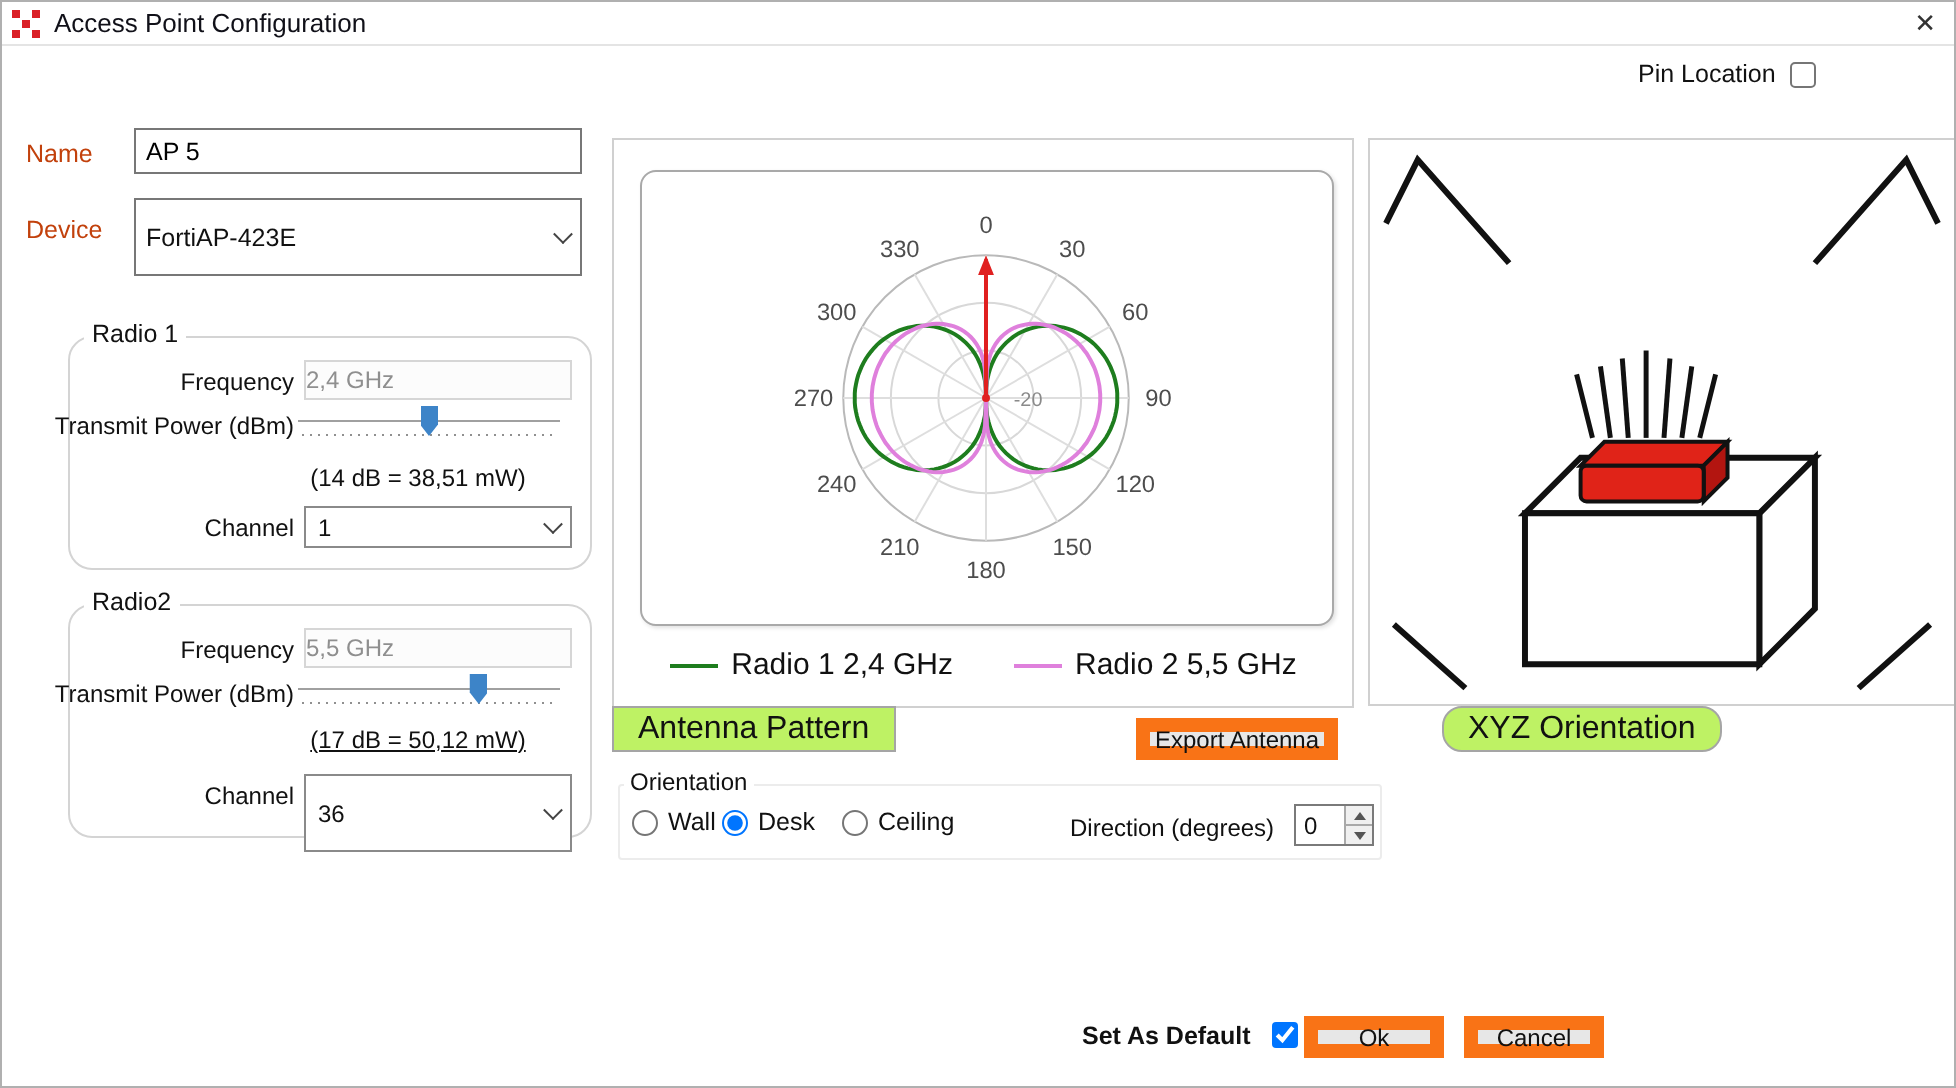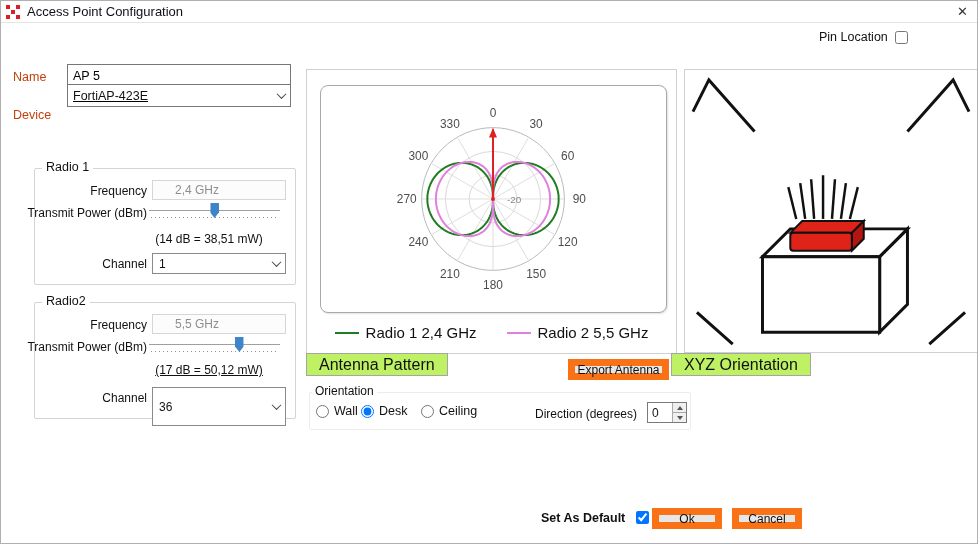--- a/index.html
+++ b/index.html
@@ -20,30 +20,30 @@
   input[type="checkbox"], input[type="radio"] { width:13px; height:13px; margin:0; }
 
   .lbl { position:absolute; font-size:12.5px; color:#c2410c; }
   .wininput { position:absolute; border:1px solid #777; background:#fff; font-family:"Liberation Sans",sans-serif; font-size:12.5px; padding:0 5px; }
   #name-input { left:66px; top:63px; width:224px; height:23px; }
 
   .combo { position:absolute; display:flex; align-items:center; border:1px solid #777; background:#fff; }
   .combo .val { flex:1; padding:0 5px; font-size:12.5px; color:#111; white-space:nowrap; overflow:hidden; }
   .combo .arrow { width:17px; align-self:stretch; display:flex; align-items:center; justify-content:center; }
   .chev { width:7px; height:7px; border-right:1.6px solid #444; border-bottom:1.6px solid #444; transform:rotate(45deg) translate(-1px,-1px); }
-  #device-combo { left:66px; top:83px; width:224px; height:23px;text-decoration:underline; }
-
-  
-  .groupbox { position:absolute; border:1px solid #d4d4d4; border-radius:2px; background:#fff; }
+  #device-combo { left:66px; top:98px; width:224px; height:39px; }
+
+  
+  .groupbox { position:absolute; border:1px solid #d4d4d4; border-radius:12px; background:#fff; }
   .groupbox .legend { position:absolute; top:-9px; left:7px; background:#fff; padding:0 4px; font-size:12.5px; color:#111; }
   #radio1-group { left:33px; top:167px; width:262px; height:117px; }
   #radio2-group { left:33px; top:301px; width:262px; height:117px; }
 
   .g-lbl { position:absolute; font-size:12px; color:#111; text-align:right; white-space:nowrap; }
-  .textbox { position:absolute; border:1px solid #d6d6d6; background:#fcfcfc; color:#8f8f8f; font-size:12px; display:flex; align-items:center; padding:0 22px; }
+  .textbox { position:absolute; border:1px solid #d6d6d6; background:#fcfcfc; color:#8f8f8f; font-size:12px; display:flex; align-items:center; padding:0 0; }
   .g-combo { position:absolute; display:flex; align-items:center; border:1px solid #8a8a8a; background:#fff; }
   .g-combo .val { flex:1; padding:0 6px; font-size:12px; color:#111; }
   .g-combo .arrow { width:17px; align-self:stretch; display:flex; align-items:center; justify-content:center; }
   .readout { position:absolute; font-size:12px; color:#111; text-align:center; }
 
   
   .slider { position:absolute; height:18px; }
   .slider .track { position:absolute; left:0; right:0; top:7px; height:1px; background:#a0a0a0; }
   .slider .ticks { position:absolute; left:2px; right:2px; top:14px; height:1px;
     background-image:repeating-linear-gradient(to right,#909090 0 1px,transparent 1px 4px); }
@@ -57,21 +57,21 @@
   #chart-box svg { width:100%; height:100%; font-family:"Liberation Sans",sans-serif; }
   #legend { position:absolute; left:0; right:0; top:254px; display:flex; justify-content:center; align-items:center; gap:30px; font-size:15px; color:#111; }
   .legend-item { display:flex; align-items:center; }
   .legend-line { display:inline-block; width:24px; height:0; border-top:2.5px solid #000; margin-right:7px; }
 
   #xyz-panel { left:683px; top:68px; width:294px; height:284px; }
   #xyz-panel svg { width:100%; height:100%; }
 
   .tab { position:absolute; height:23px; border:1px solid #a5a5a5; background:#bef264; font-size:16px; color:#111; display:flex; align-items:center; justify-content:center; padding:0 12px; cursor:pointer; }
   #tab-antenna { left:305px; top:352px; }
-  #tab-xyz { left:670px; top:352px; }
+  #tab-xyz { left:720px; top:352px;border-radius:10px; }
 
   .btn { position:absolute; background:#e7e7e7; border:7px solid #f97316; font-family:"Liberation Sans",sans-serif; font-size:12px; color:#111; display:flex; align-items:center; justify-content:center; cursor:pointer; }
   #export-btn { left:567px; top:358px; width:101px; height:21px; }
   #ok-btn { left:651px; top:507px; width:70px; height:21px; }
   #cancel-btn { left:731px; top:507px; width:70px; height:21px; }
 
   
   #orientation-group { position:absolute; left:308px; top:391px; width:382px; height:38px; border:1px solid #ececec; border-radius:2px; }
   #orientation-group .legend { position:absolute; top:-9px; left:2px; background:#fff; padding:0 3px; font-size:12px; color:#111; }
   .orient-opt { position:absolute; top:11px; display:flex; align-items:center; gap:5px; font-size:12.5px; color:#111; cursor:pointer; }

